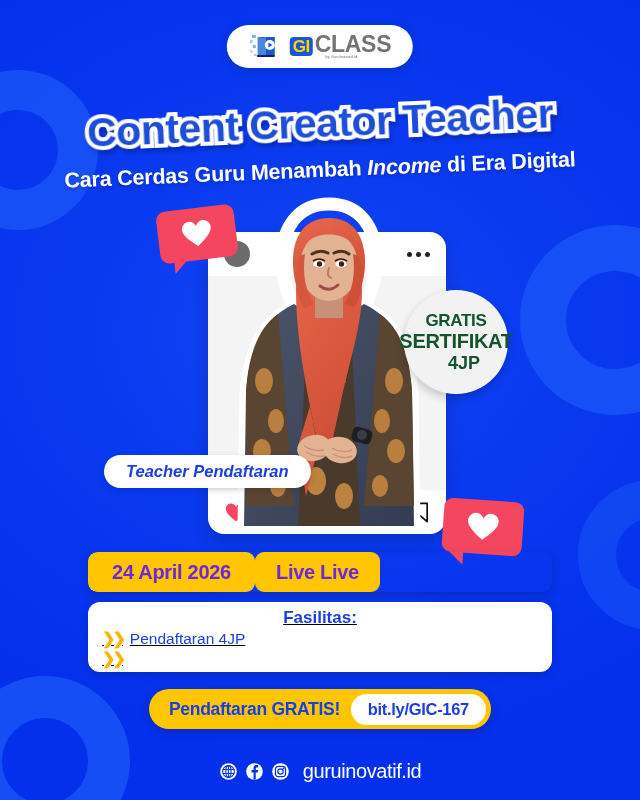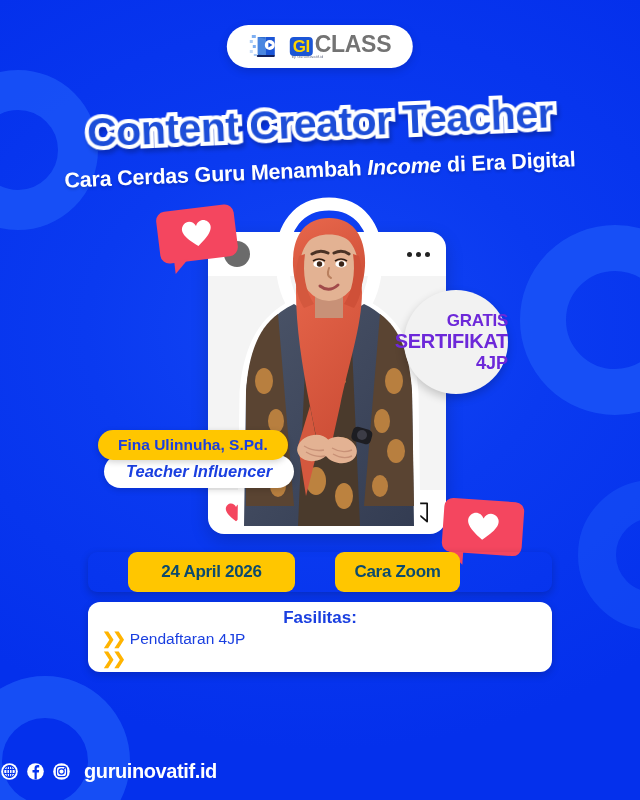--- a/index.html
+++ b/index.html
@@ -28,21 +28,21 @@
 
   
   .logobar {
     position:absolute; left:50%; top:25px; transform:translateX(-50%);
     display:flex; align-items:center; gap:14px;
     background:#ffffff; border-radius:30px;
     padding:8px 22px;
     box-shadow:0 3px 10px rgba(0,0,0,.15);
     z-index:6;
   }
-  .logo-unit { display:flex; align-items:center; gap:11px; }
+  .logo-unit { display:flex; align-items:center; gap:11px;text-align:center; }
   .book-icon { width:30px; height:26px; position:relative; flex:0 0 auto; }
   .giclass-word { display:flex; flex-direction:column; line-height:1; }
   .giclass-row { display:flex; align-items:baseline; gap:2px; }
   .gi-badge {
     background:#1b55d6; color:#ffd400; font-weight:bold; font-size:17px;
     border-radius:4px; padding:1px 3px; letter-spacing:-.5px;
   }
   .class-word { color:#737373; font-weight:bold; font-size:23px; letter-spacing:-.3px; }
   .giclass-sub { font-size:3.6px; color:#5b6480; letter-spacing:.2px; margin-left:2px; }
   .gi-circle {
@@ -109,22 +109,22 @@
   .hb-inner { position:absolute; left:50%; top:48%; transform:translate(-50%,-50%); }
 
   
   .person { position:absolute; left:236px; top:196px; width:186px; height:330px; z-index:5; }
   .person * { position:absolute; }
 
   
   .gratis {
     position:absolute; left:404px; top:290px; width:104px; height:104px;
     background:#f2f2f2; border-radius:50%;
-    display:flex; flex-direction:column; align-items:flex-end; justify-content:center;
-    color:#6d28d9; font-weight:bold; line-height:1.12; z-index:7;
+    display:flex; flex-direction:column; align-items:center; justify-content:center;
+    color:#14532d; font-weight:bold; line-height:1.12; z-index:7;
     box-shadow:0 4px 10px rgba(0,0,0,.2);
   }
   .gratis .g1 { font-size:17px; letter-spacing:-.3px; }
   .gratis .g2 { font-size:20px; letter-spacing:-.3px; }
   .gratis .g3 { font-size:18px;margin-left:16px; }
 
   
   .name-pill {
     position:absolute; left:98px; top:430px; z-index:8;
     background:#ffc600; color:#1a3fe0; font-weight:bold; font-size:15.5px;
@@ -138,31 +138,32 @@
     box-shadow:0 2px 6px rgba(0,0,0,.15);
   }
 
   
   .infobar {
     position:absolute; left:88px; top:552px; width:464px; height:40px;
     display:flex; z-index:6; border-radius:9px; overflow:hidden;
     box-shadow:0 3px 8px rgba(0,0,0,.2);
   }
   .infoseg { display:flex; align-items:center; justify-content:center;
-    font-weight:bold; font-size:17px; color:#0c4a6e; letter-spacing:-.3px;margin-left:40px; }
+    font-weight:bold; font-size:20px; color:#6d28d9; letter-spacing:-.3px; }
   .seg-date { background:#ffc600; flex:0 0 167px; border-radius:9px; }
   .seg-time { background:#ffffff; flex:1; }
   .seg-mode { background:#ffc600; flex:0 0 125px; border-radius:9px; }
 
   
   .fasilitas {
     position:absolute; left:88px; top:602px; width:464px; height:70px;
     background:#ffffff; border-radius:12px; z-index:6;
     padding:6px 14px 0 14px;
     box-shadow:0 3px 8px rgba(0,0,0,.18);
+    text-decoration:underline;
   }
   .fas-title { text-align:center; color:#1a3fe0; font-weight:bold; font-size:17px; }
   .fas-item { display:flex; align-items:center; gap:7px; color:#1a3fe0; font-size:15.5px; margin-top:1px; }
   .chev { color:#ffb400; font-size:16px; font-weight:bold; letter-spacing:-3px; flex:0 0 auto; }
 
   
   .register {
     position:absolute; left:149px; top:689px; width:342px; height:40px;
     background:#ffc600; border-radius:22px; z-index:6;
     display:flex; align-items:center; justify-content:space-between;
@@ -171,21 +172,21 @@
   }
   .reg-label { color:#1a3fe0; font-weight:bold; font-size:17.5px; letter-spacing:-.3px; }
   .reg-link {
     background:#ffffff; color:#1a3fe0; font-weight:bold; font-size:16.5px;
     border-radius:18px; padding:6px 17px; letter-spacing:-.3px;
   }
 
   
   .footer {
     position:absolute; left:0; top:760px; width:640px;
-    display:flex; align-items:center; gap:7px; z-index:6;font-weight:bold;
+    display:flex; align-items:center; justify-content:center; gap:7px; z-index:6;
   }
   .f-ico { width:19px; height:19px; }
   .f-text { color:#ffffff; font-size:20px; letter-spacing:-.4px; margin-left:6px; }
 </style>
 </head>
 <body>
 
 <div id="poster">
 
   <div class="ring ring-tl"></div>
@@ -350,45 +351,48 @@
       <circle cx="126" cy="239" r="5" fill="#3c3c46"></circle>
     </g>
   </svg>
 
   <div class="gratis">
     <span class="g1">GRATIS</span>
     <span class="g2">SERTIFIKAT</span>
     <span class="g3">4JP</span>
   </div>
 
-  <div class="role-pill">Teacher Influencer</div>
-  <div class="name-pill">Fina Ulinnuha, S.Pd.</div>
+  <div class="role-pill">Teacher Pendaftaran</div>
 
   <div class="heart-bubble hb-bot">
     <svg class="hb-inner" width="36" height="32" viewBox="0 0 34 30">
       <path d="M17 28 C2 17 0 10 5 5 C9 1 15 3 17 8 C19 3 25 1 29 5 C34 10 32 17 17 28 Z" fill="#ffffff"></path>
     </svg>
   </div>
 
   <div class="infobar">
     <div class="infoseg seg-date">24 April 2026</div>
-    <div class="infoseg seg-mode">Cara Zoom</div>
+    <div class="infoseg seg-mode">Live Live</div>
   </div>
 
   <div class="fasilitas">
     <div class="fas-title">Fasilitas:</div>
     <div class="fas-item">
       <span class="chev">❯❯</span>
       <span>Pendaftaran 4JP</span>
     </div>
     <div class="fas-item">
       <span class="chev">❯❯</span>
     </div>
   </div>
 
+  <div class="register">
+    <span class="reg-label">Pendaftaran GRATIS!</span>
+    <span class="reg-link">bit.ly/GIC-167</span>
+  </div>
 
   <div class="footer">
     <svg class="f-ico" viewBox="0 0 24 24">
       <circle cx="12" cy="12" r="10.5" fill="#fff"></circle>
       <g stroke="#0433ee" stroke-width="1.4" fill="none">
         <circle cx="12" cy="12" r="7.4"></circle>
         <ellipse cx="12" cy="12" rx="3.3" ry="7.4"></ellipse>
         <path d="M4.8 9.4 H19.2 M4.8 14.6 H19.2 M12 4.6 V19.4"></path>
       </g>
     </svg>

